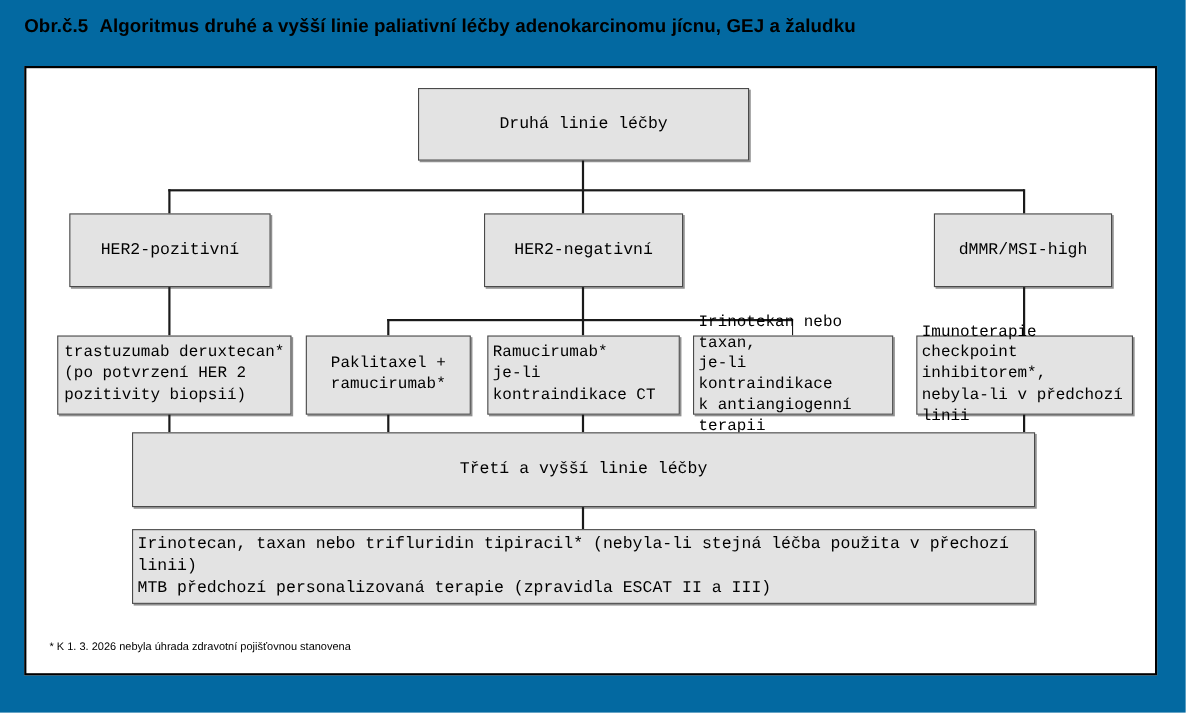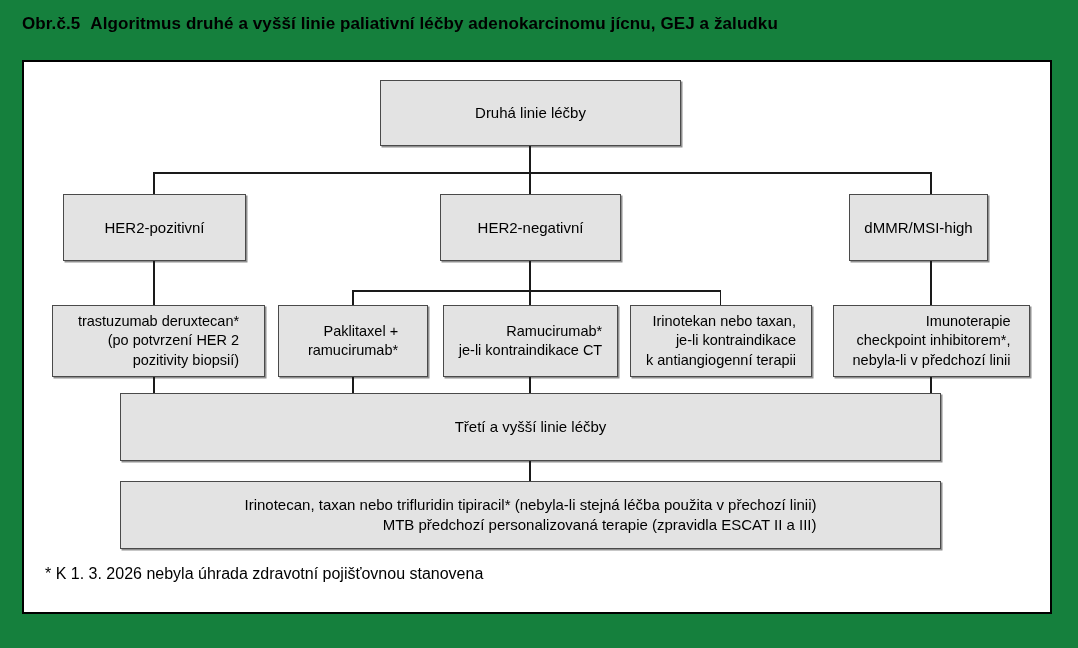--- a/index.html
+++ b/index.html
@@ -1,20 +1,20 @@
 <!DOCTYPE html>
 <html><head>
 <meta charset="utf-8">
 <style>
   html, body { margin: 0; padding: 0; background: #ffffff; }
   .canvas {
     position: relative;
     width: 1078px;
     height: 648px;
-    background: #15803d;
+    background: #0369a1;
     font-family: "Liberation Sans", "DejaVu Sans", sans-serif;
     color: #000000;
     overflow: hidden;
   }
   .fig-title {
     position: absolute;
     left: 22px;
     top: 14px;
     font-size: 17px;
     font-weight: bold;
@@ -34,37 +34,38 @@
   }
   .node {
     position: absolute;
     background: #e3e3e3;
     border: 1.5px solid #4a4a4a;
     box-shadow: 1.5px 1.5px 0 #909090;
     box-sizing: border-box;
     display: flex;
     align-items: center;
     justify-content: center;
-    text-align: right;
+    text-align: left;
+    font-family: Liberation Mono, monospace;
   }
   .node-label {
     font-size: 14.5px;
     line-height: 1.32;
     white-space: pre-line;
     padding: 2px 4px;
   }
   .node-label.big { font-size: 15px; }
   .conn { position: absolute; background: #1a1a1a; }
   .conn.h { height: 1.5px; }
   .conn.v { width: 1.5px; }
   .footnote {
     position: absolute;
     left: 45px;
-    top: 565px;
-    font-size: 16px;
+    top: 583px;
+    font-size: 10px;
     white-space: nowrap;
   }
 </style>
 </head>
 <body>
 
 <div class="canvas">
 
   <div class="fig-title">
     <span class="fig-label">Obr.č.5</span><span>Algoritmus druhé a vyšší linie paliativní léčby adenokarcinomu jícnu, GEJ a žaludku</span>
@@ -81,21 +82,21 @@
   <div class="conn v" style="left:153px;top:172px;height:23px"></div>
   <div class="conn v" style="left:529px;top:172px;height:23px"></div>
   <div class="conn v" style="left:930px;top:172px;height:23px"></div>
 
   <div class="node" style="left:63px;top:194px;width:183px;height:67px">
     <span class="node-label big">HER2-pozitivní</span>
   </div>
   <div class="node" style="left:440px;top:194px;width:181px;height:67px">
     <span class="node-label big">HER2-negativní</span>
   </div>
-  <div class="node" style="left:849px;top:194px;width:139px;height:67px">
+  <div class="node" style="left:849px;top:194px;width:162px;height:67px">
     <span class="node-label big">dMMR/MSI-high</span>
   </div>
 
   <div class="conn v" style="left:153px;top:261px;height:44px"></div>
   <div class="conn v" style="left:529px;top:261px;height:29px"></div>
   <div class="conn h" style="left:352px;top:290px;width:369px"></div>
   <div class="conn v" style="left:352px;top:290px;height:15px"></div>
   <div class="conn v" style="left:529px;top:290px;height:15px"></div>
   <div class="conn v" style="left:719.5px;top:290px;height:15px"></div>
   <div class="conn v" style="left:930px;top:261px;height:44px"></div>

